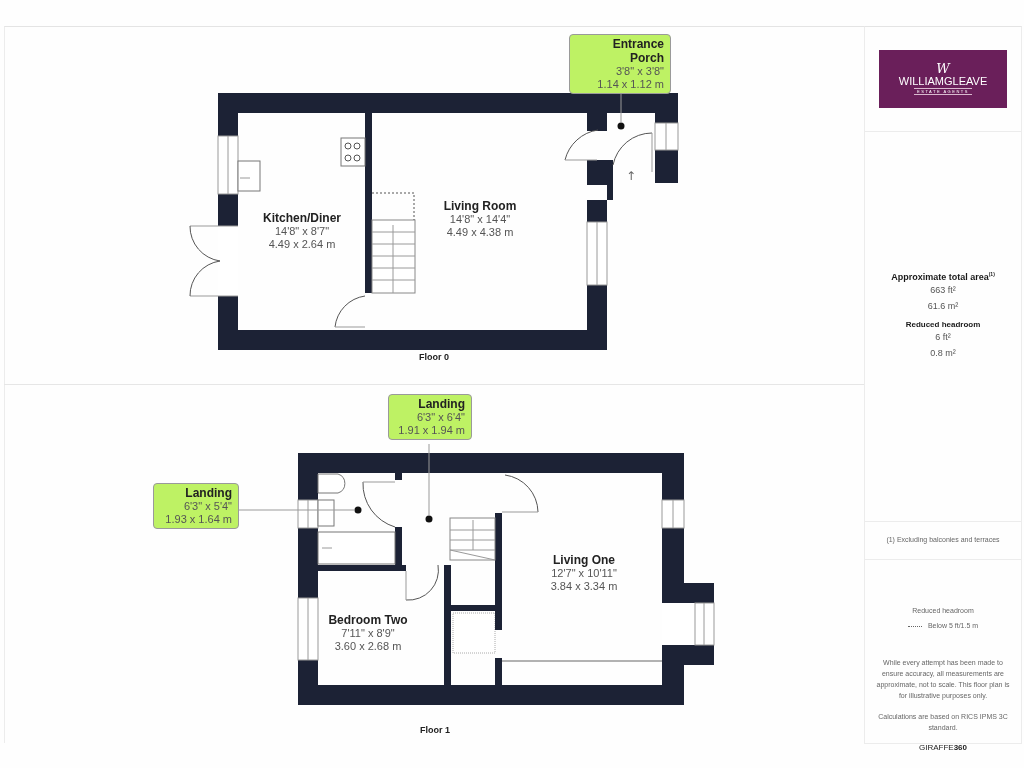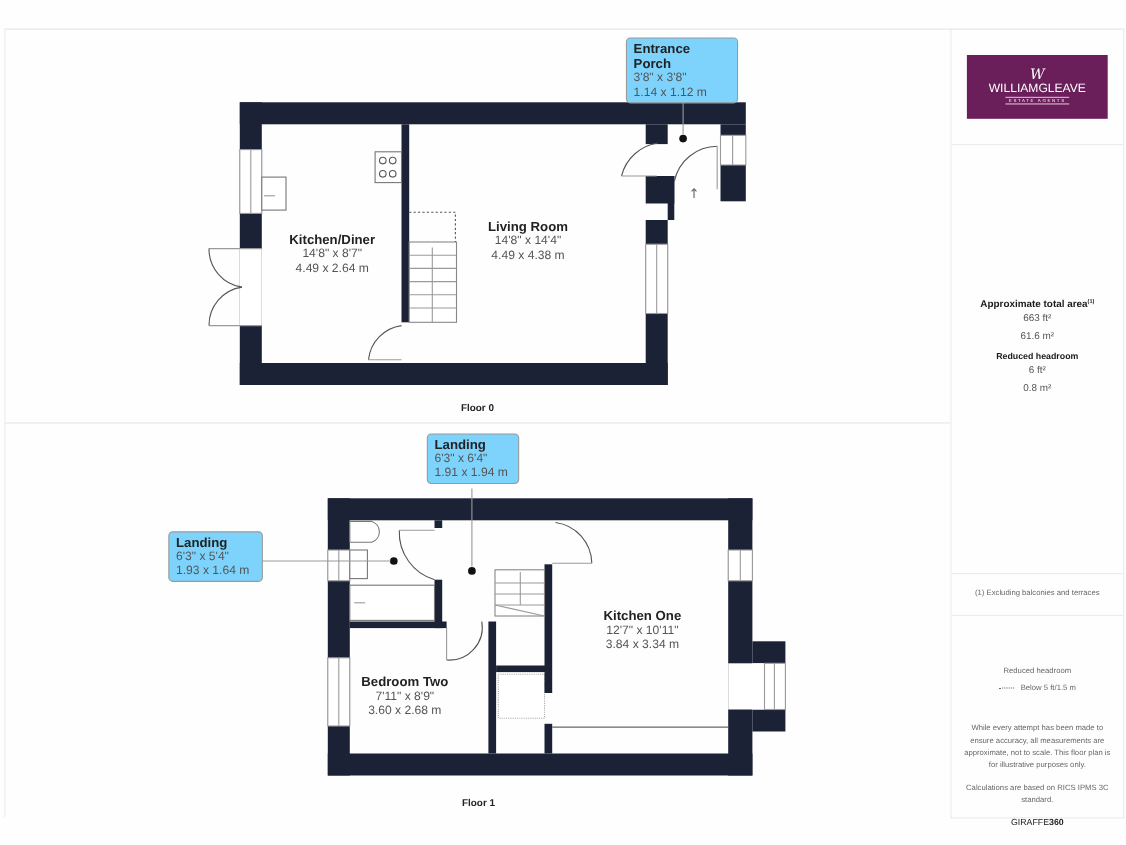--- a/index.html
+++ b/index.html
@@ -19,21 +19,21 @@
   .small{font-size:7px;color:#666;line-height:11px;}
   .gir{font-size:8px;color:#222;margin-top:10px;}
   .gir b{font-weight:bold;}
   svg{position:absolute;left:0;top:0;}
   .wall{fill:#1c2235;}
   .line{stroke:#555;stroke-width:1;fill:none;}
   .grayline{stroke:#9a9a9a;stroke-width:1;fill:none;}
   .label{position:absolute;text-align:center;}
   .label .n{font-weight:bold;font-size:12px;color:#222;}
   .label .d{font-size:11px;color:#555;line-height:13px;}
-  .callout{position:absolute;background:#7dd3fc;border:1px solid #9a9a9a;border-radius:4px;text-align:left;padding:2px 6px;}
+  .callout{position:absolute;background:#bef264;border:1px solid #9a9a9a;border-radius:4px;text-align:right;padding:2px 6px;}
   .callout .n{font-weight:bold;font-size:12px;color:#222;line-height:14px;}
   .callout .d{font-size:11px;color:#555;line-height:13px;}
   .floor-label{position:absolute;font-weight:bold;font-size:9px;color:#222;}
 </style>
 </head>
 <body>
 
 <div class="frame"></div>
 <div class="divider-h"></div>
 
@@ -169,34 +169,34 @@
 <div class="label" style="left:420px;top:199px;width:120px;">
   <div class="n">Living Room</div>
   <div class="d">14'8" x 14'4"</div>
   <div class="d">4.49 x 4.38 m</div>
 </div>
 <div class="callout" style="left:569px;top:34px;width:88px;">
   <div class="n">Entrance Porch</div>
   <div class="d">3'8" x 3'8"</div>
   <div class="d">1.14 x 1.12 m</div>
 </div>
-<div class="floor-label" style="left:419px;top:366px;">Floor 0</div>
+<div class="floor-label" style="left:419px;top:352px;">Floor 0</div>
 
 <div class="callout" style="left:388px;top:394px;width:70px;">
   <div class="n">Landing</div>
   <div class="d">6'3" x 6'4"</div>
   <div class="d">1.91 x 1.94 m</div>
 </div>
 <div class="callout" style="left:153px;top:483px;width:72px;">
   <div class="n">Landing</div>
   <div class="d">6'3" x 5'4"</div>
   <div class="d">1.93 x 1.64 m</div>
 </div>
 <div class="label" style="left:524px;top:553px;width:120px;">
-  <div class="n">Kitchen One</div>
+  <div class="n">Living One</div>
   <div class="d">12'7" x 10'11"</div>
   <div class="d">3.84 x 3.34 m</div>
 </div>
 <div class="label" style="left:308px;top:613px;width:120px;">
   <div class="n">Bedroom Two</div>
   <div class="d">7'11" x 8'9"</div>
   <div class="d">3.60 x 2.68 m</div>
 </div>
 <div class="floor-label" style="left:420px;top:725px;">Floor 1</div>
 

